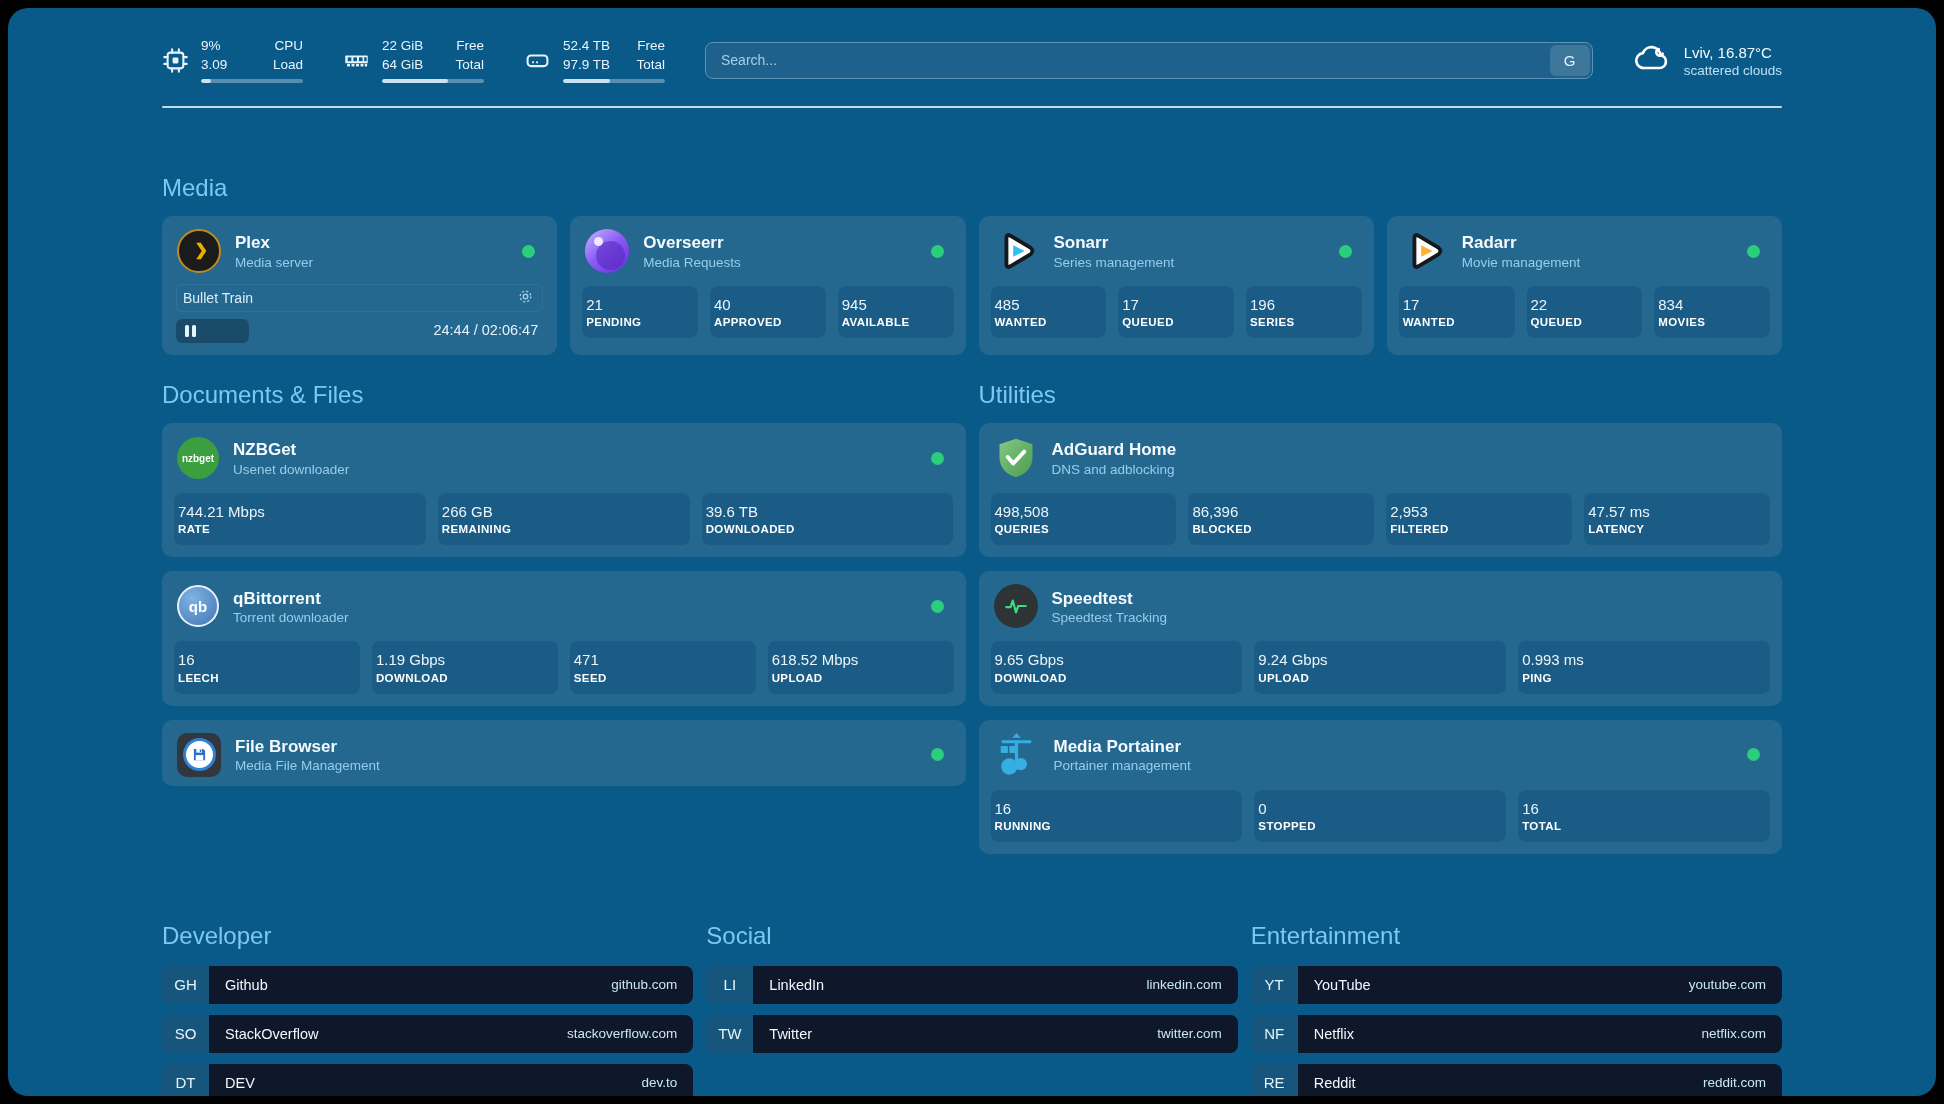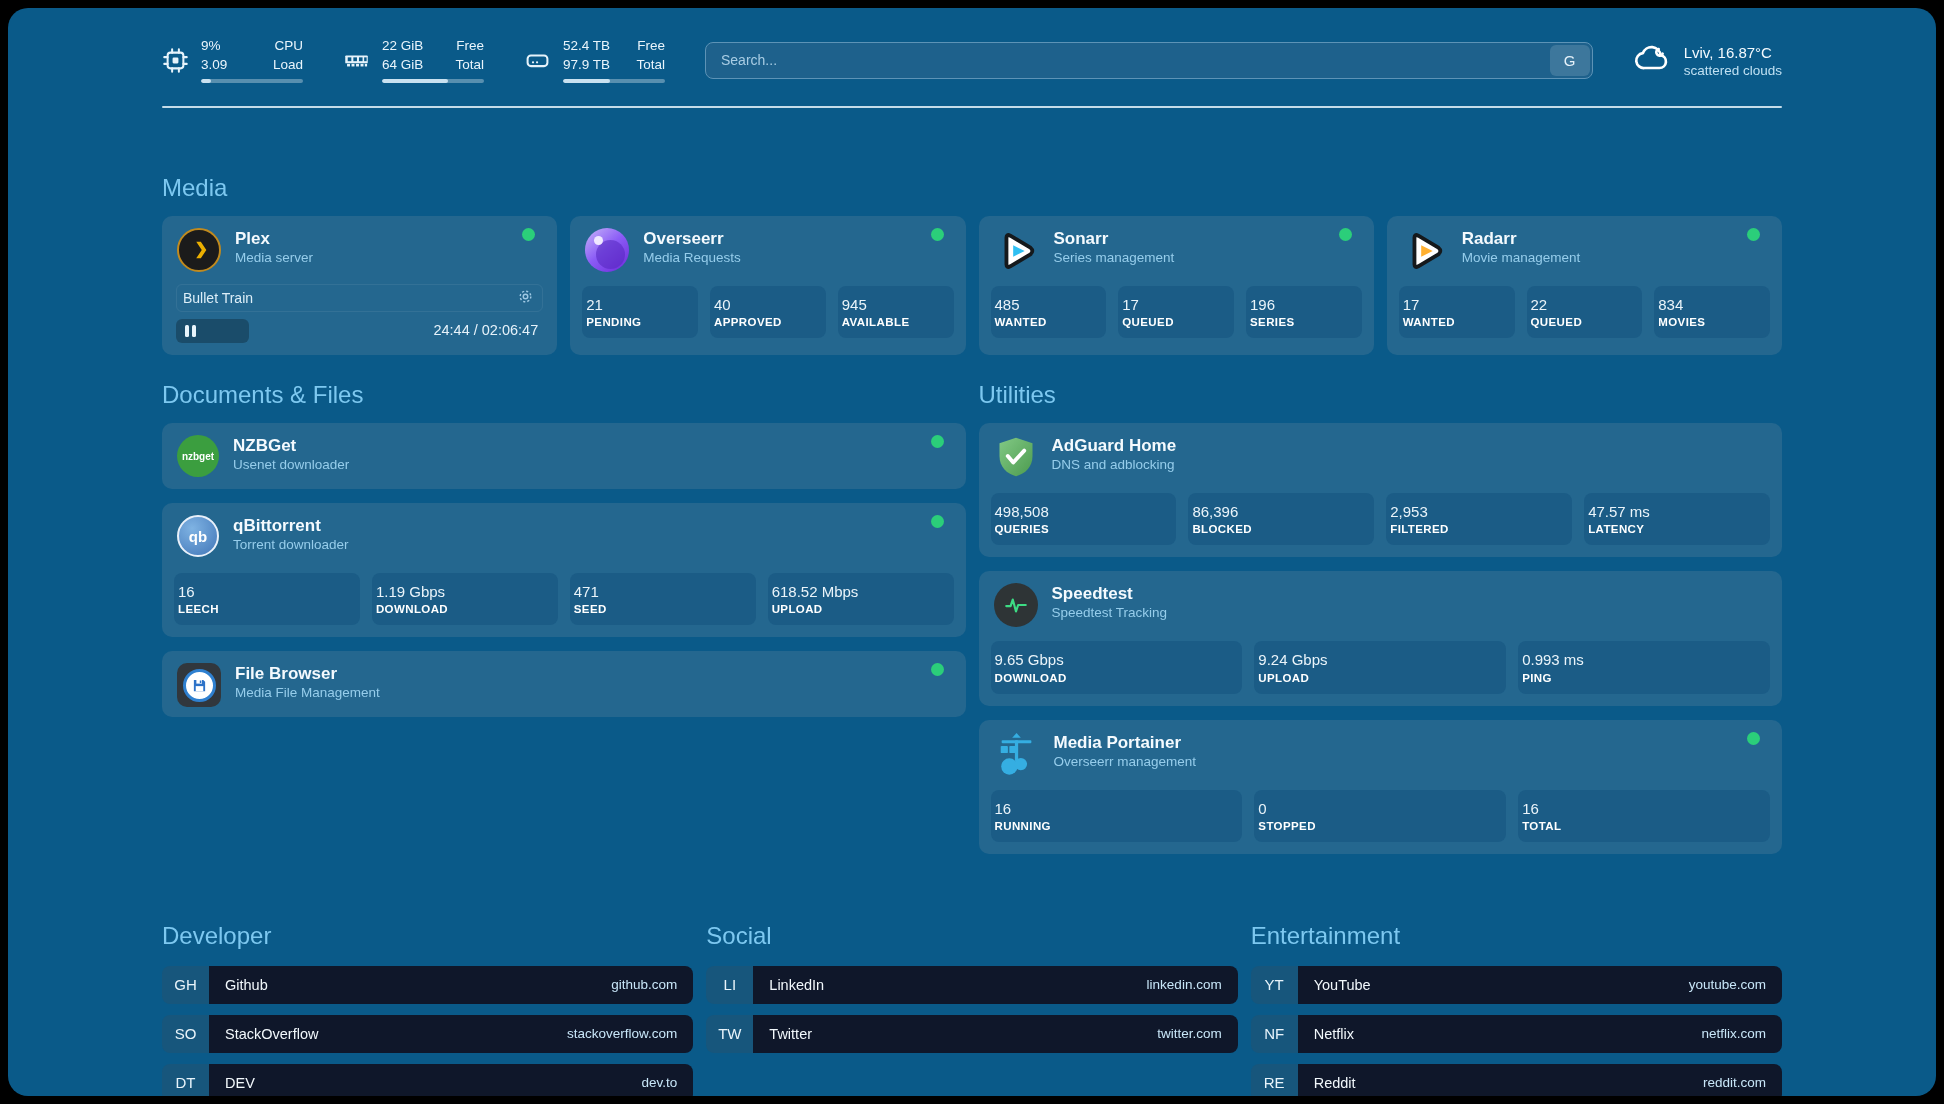--- a/index.html
+++ b/index.html
@@ -33,21 +33,21 @@
   .weather-text .w2 { font-size:13.5px; color:#BFE0F2; }
 
   .topbar-divider { margin-top:22px; height:2px; background:rgba(230,243,250,0.85); border-radius:1px; }
 
   
   .section-title { font-size:24px; color:#7DC8F0; font-weight:500; }
   .media-title { margin-top:66px; }
   .media-grid { margin-top:14px; display:grid; grid-template-columns:repeat(4,1fr); gap:13px; }
 
   .card { background:#24678F; border-radius:10px; cursor:pointer; }
-  .card-header { display:flex; align-items:flex-start; gap:14px; padding:12px 22px 8px 15px; min-height:66px; }
+  .card-header { display:flex; align-items:center; gap:14px; padding:12px 22px 8px 15px; min-height:66px; }
   .app-name { font-size:17px; font-weight:600; color:#F4FAFE; line-height:1.3; }
   .app-sub { font-size:13.5px; color:#96CDEB; }
   .status-dot { width:13px; height:13px; border-radius:50%; background:#2BCE7A; margin-left:auto; flex:none; }
 
   .stats-row { display:flex; gap:12px; padding:4px 12px 12px; }
   .stat-tile { flex:1; background:#1B5C86; border-radius:8px; text-align:left; padding:9px 4px 10px; }
   .stat-value { font-size:15px; color:#EAF4FA; line-height:1.35; }
   .stat-label { font-size:11.5px; font-weight:700; color:#FFFFFF; letter-spacing:.4px; margin-top:1px; }
 
   
@@ -333,20 +333,34 @@
           <div class="card-header">
             <div class="circle-ic nzb-ic">
                 <span>nzbget</span>
               </div>
             <div>
               <div class="app-name">NZBGet</div>
               <div class="app-sub">Usenet downloader</div>
             </div>
             <span class="status-dot"></span>
           </div>
+          <div class="stats-row">
+            <div class="stat-tile">
+                <div class="stat-value">744.21 Mbps</div>
+                <div class="stat-label">RATE</div>
+              </div>
+            <div class="stat-tile">
+                <div class="stat-value">266 GB</div>
+                <div class="stat-label">REMAINING</div>
+              </div>
+            <div class="stat-tile">
+                <div class="stat-value">39.6 TB</div>
+                <div class="stat-label">DOWNLOADED</div>
+              </div>
+          </div>
         </div>
 
         <div class="card">
           <div class="card-header">
             <div class="circle-ic qb-ic">
                 <span>qb</span>
               </div>
             <div>
               <div class="app-name">qBittorrent</div>
               <div class="app-sub">Torrent downloader</div>
@@ -472,21 +486,21 @@
                 <rect x="8" y="8.5" width="31" height="3.2" rx="1"></rect>
                 <rect x="21.8" y="8.5" width="3.4" height="22" rx="1"></rect>
                 <rect x="7" y="14.5" width="7.5" height="7.5" rx="1"></rect>
                 <rect x="16" y="14.5" width="7.5" height="7.5" rx="1"></rect>
                 <circle cx="16" cy="36" r="8.5"></circle>
                 <circle cx="28" cy="33.5" r="6.5"></circle>
               </svg>
             </span>
             <div>
               <div class="app-name">Media Portainer</div>
-              <div class="app-sub">Overseerr management</div>
+              <div class="app-sub">Portainer management</div>
             </div>
             <span class="status-dot"></span>
           </div>
           <div class="stats-row">
             <div class="stat-tile">
                 <div class="stat-value">16</div>
                 <div class="stat-label">RUNNING</div>
               </div>
             <div class="stat-tile">
                 <div class="stat-value">0</div>

